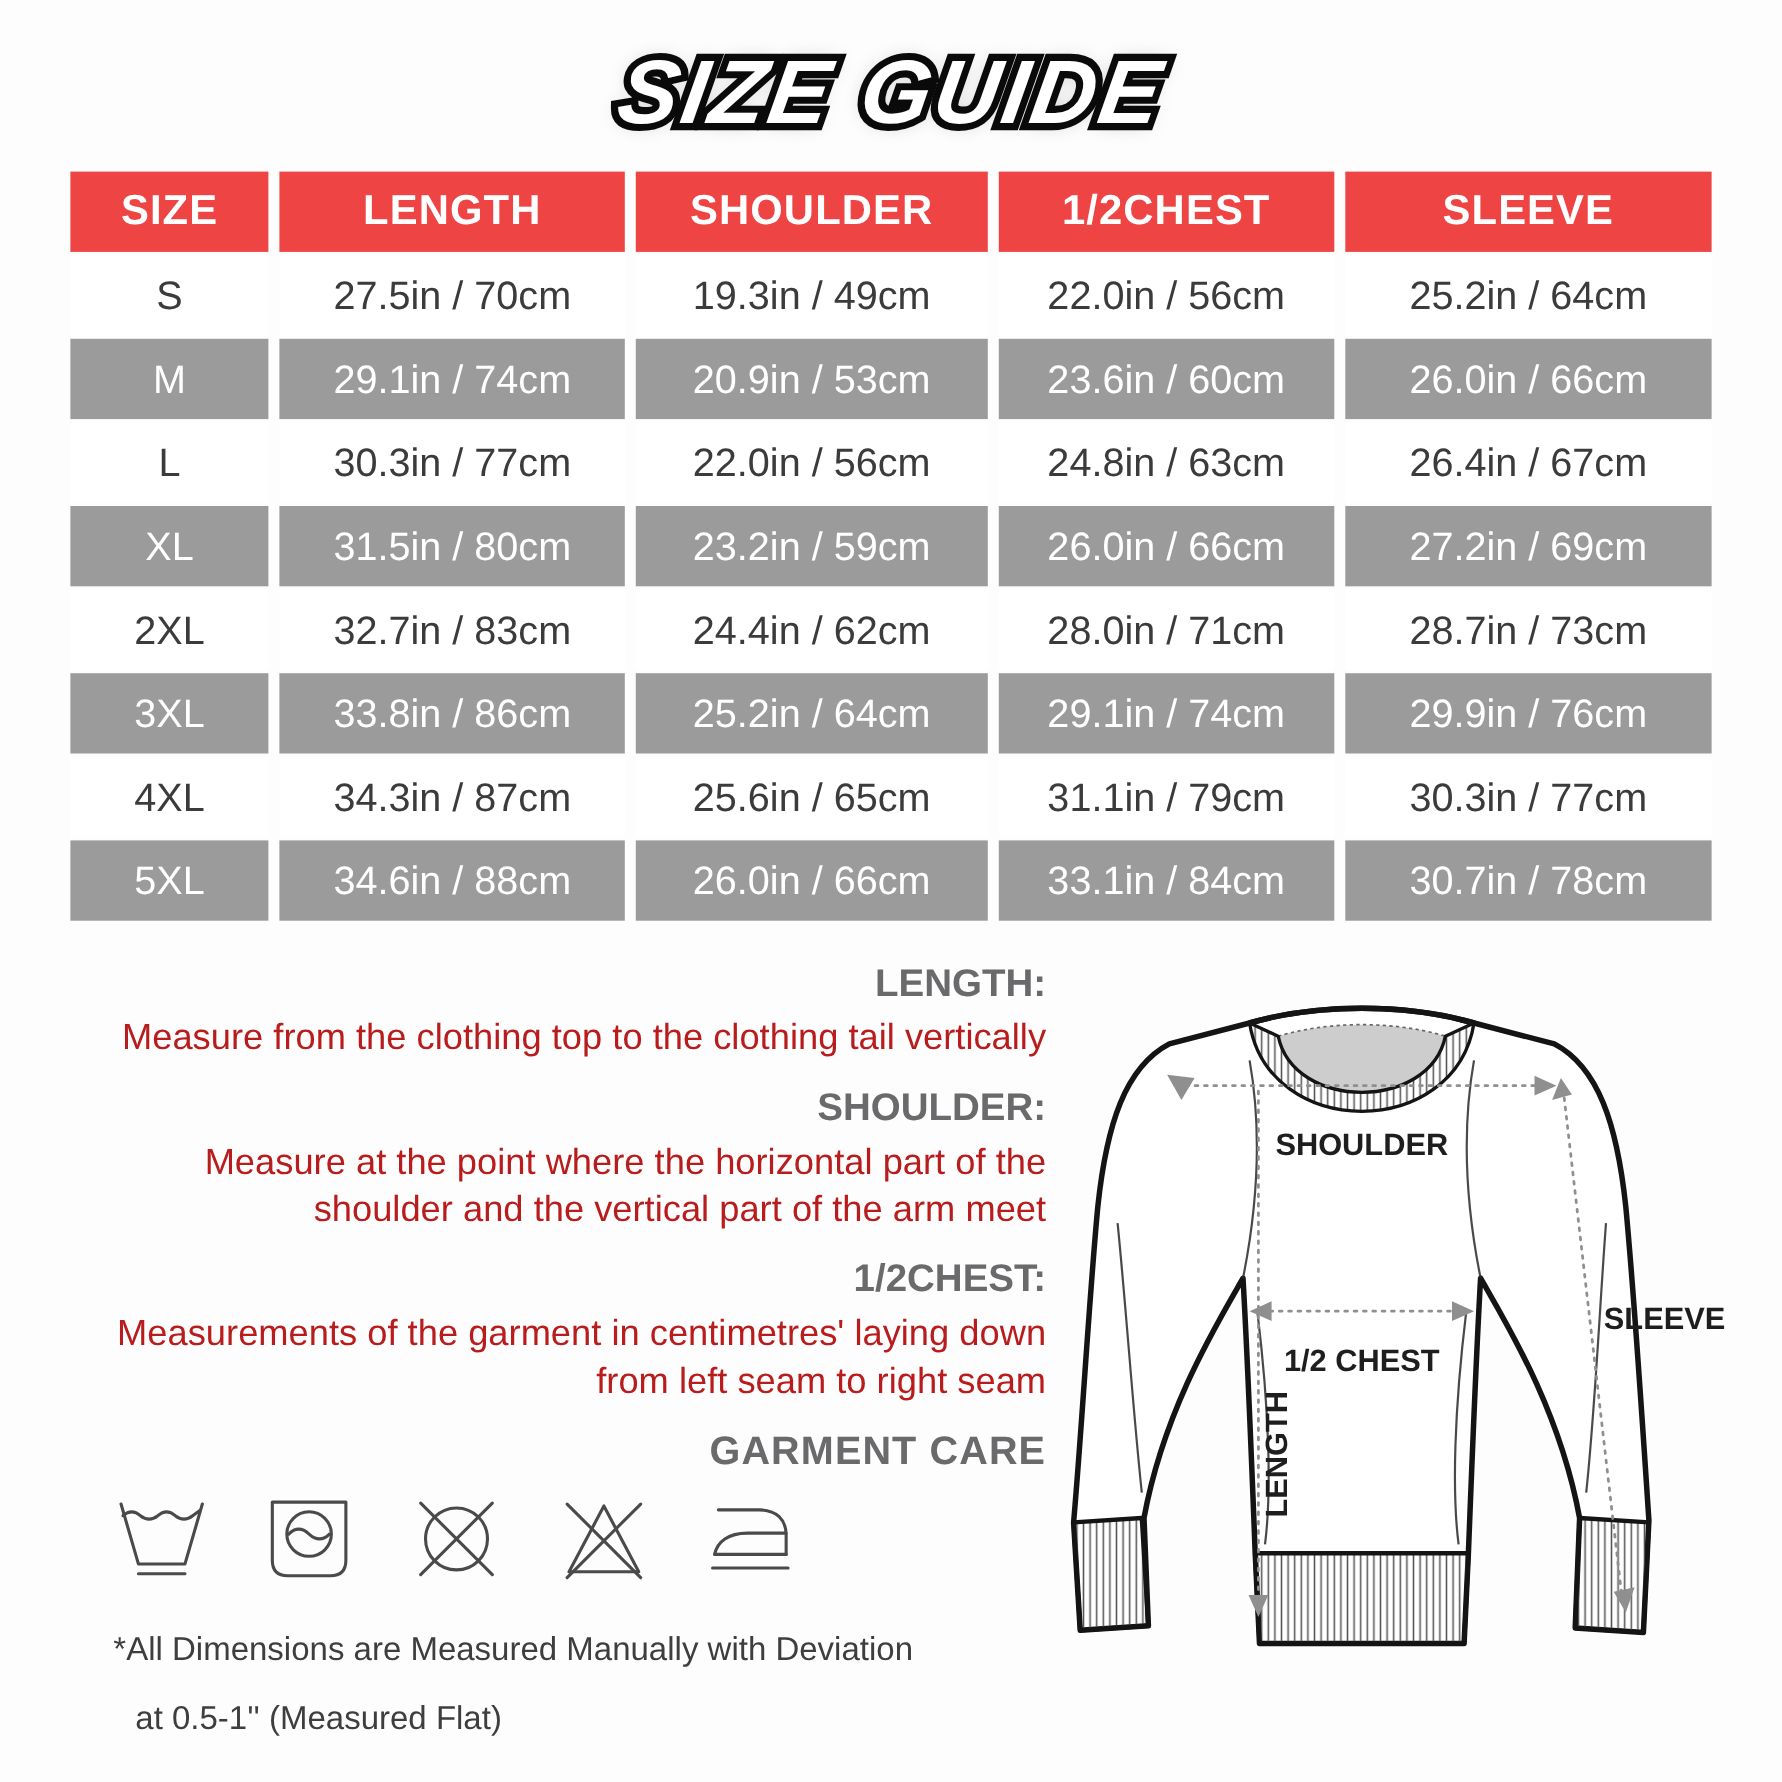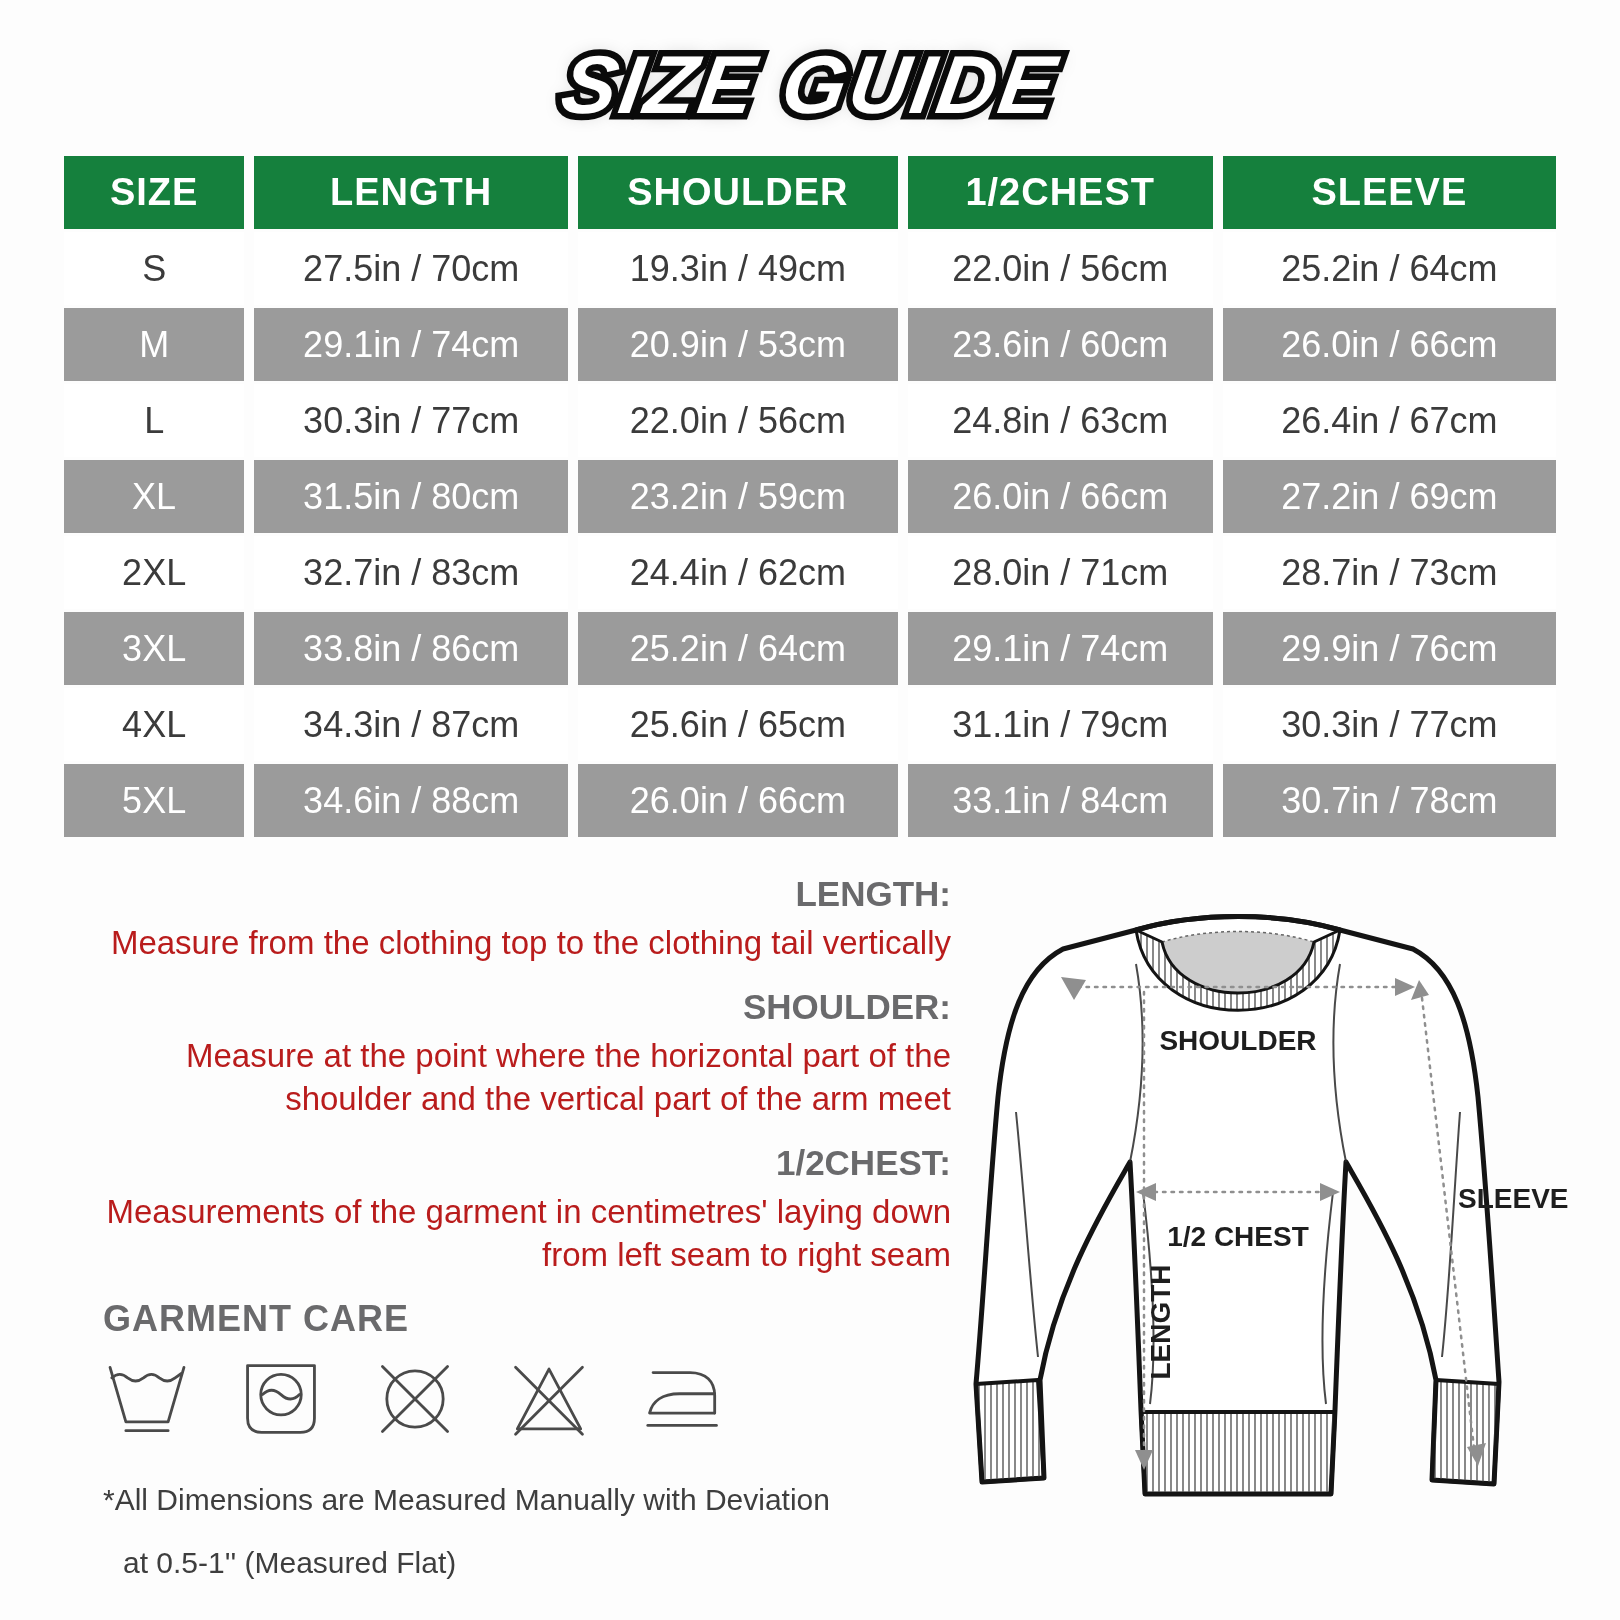--- a/index.html
+++ b/index.html
@@ -20,29 +20,29 @@
     text-shadow:0 0 18px rgba(0,0,0,.25);
   }
   .title-fill{position:absolute;left:0;top:0;color:#ffffff;}
   
   .size-table{position:absolute;left:64px;top:156px;width:1492px;}
   .t-row{
     display:grid;grid-template-columns:185fr 322fr 328fr 313fr 342fr;
     column-gap:10px;height:73px;margin-bottom:3px;
   }
   .t-row > div{display:flex;align-items:center;justify-content:center;font-size:36px;}
-  .r-head > div{background:#15803d;color:#fff;font-weight:bold;font-size:38px;letter-spacing:1px;}
+  .r-head > div{background:#ef4444;color:#fff;font-weight:bold;font-size:38px;letter-spacing:1px;}
   .r-white > div{background:#ffffff;color:#3b3b3b;}
   .r-gray > div{background:#9B9B9B;color:#ffffff;}
   
   .left-col{position:absolute;left:103px;top:874px;width:848px;}
   .sec{margin-bottom:22px;text-align:right;}
   .sec-heading{font-size:35px;font-weight:bold;color:#6a6a6c;margin:0 0 8px 0;}
   .sec-body{font-size:33px;color:#b91c1c;line-height:1.3;margin:0;}
-  .care-heading{font-size:36px;font-weight:bold;color:#6a6a6c;margin:4px 0 14px 0;letter-spacing:1px;}
+  .care-heading{font-size:36px;font-weight:bold;color:#6a6a6c;margin:4px 0 14px 0;letter-spacing:1px;text-align:right;}
   .care-icons{display:flex;gap:46px;align-items:flex-end;margin-bottom:36px;}
   .care-icons svg{display:block;}
   .footnote{font-size:30px;color:#3e3e3e;line-height:1.35;}
   .footnote .fn2{padding-left:20px;margin-top:22px;}
   
   .diagram{position:absolute;left:898px;top:852px;}
   .dia-label{font-family:"Liberation Sans",sans-serif;font-weight:bold;fill:#1e1e1e;}
 </style>
 </head>
 <body>

